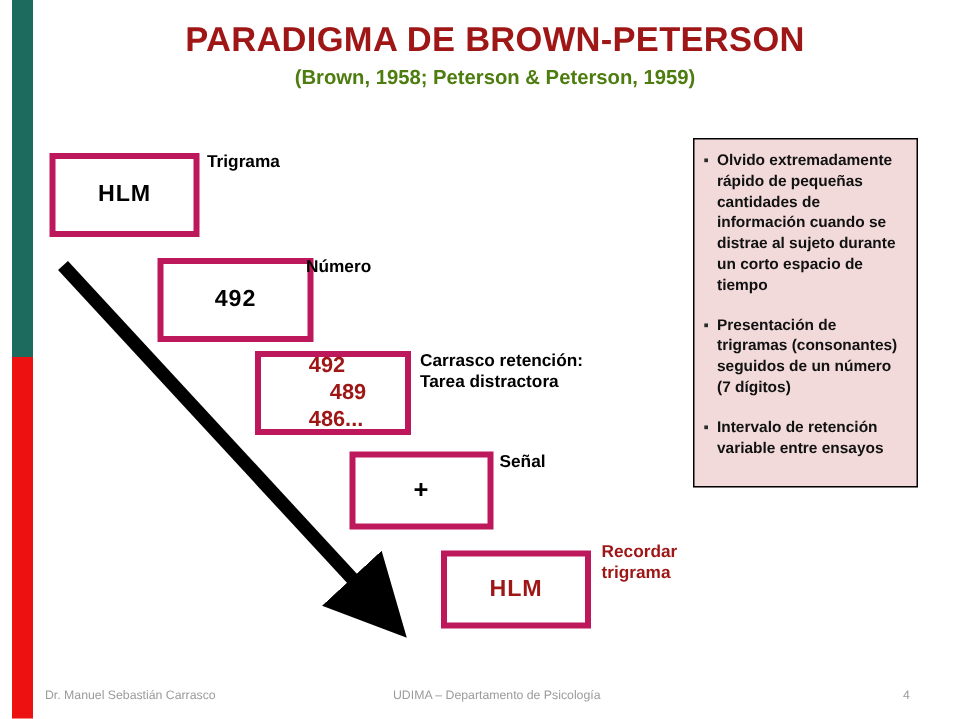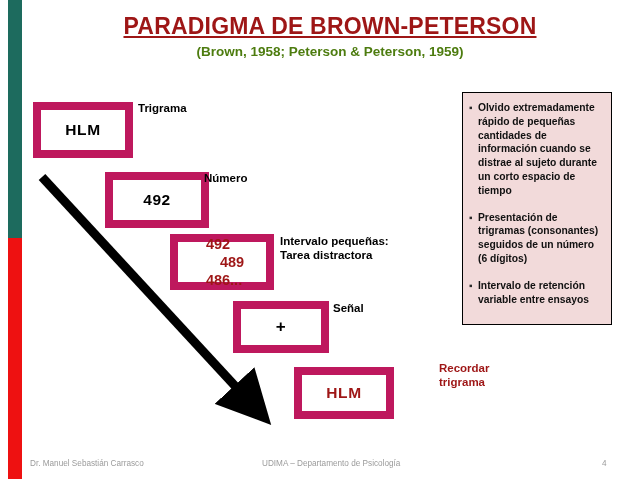--- a/index.html
+++ b/index.html
@@ -39,35 +39,34 @@
     width: 540px;
     text-align: center;
   }
   #slide-title {
     font-size: 23px;
     font-weight: bold;
     color: #9e1616;
     letter-spacing: 0.2px;
     line-height: 1.1;
     white-space: nowrap;
-    text-decoration: underline;
   }
   #slide-subtitle {
     margin-top: 5px;
     font-size: 13.5px;
     font-weight: bold;
     color: #4d7c0f;
     white-space: nowrap;
   }
 
   
   .stim-box {
     position: absolute;
     box-sizing: border-box;
-    border: 8px solid #be185d;
+    border: 4px solid #be185d;
     background: #ffffff;
     display: flex;
     align-items: center;
     justify-content: center;
   }
   .stim-text {
     font-size: 15.5px;
     font-weight: bold;
     color: #000000;
     letter-spacing: 0.6px;
@@ -199,47 +198,47 @@
   </div>
 
   <div class="stim-box" style="left:170px; top:234px; width:104px; height:56px;">
     <div class="num-stack">
       <div>492</div>
       <div>489</div>
       <div>486...</div>
     </div>
   </div>
   <div class="caption" style="left:280px; top:234px;">
-    <div>Intervalo pequeñas:</div>
+    <div>Carrasco retención:</div>
     <div>Tarea distractora</div>
   </div>
 
   <div class="stim-box" style="left:233px; top:301px; width:96px; height:52px;">
     <span class="stim-text plus">+</span>
   </div>
   <div class="caption" style="left:333px; top:301px;">
     <div>Señal</div>
   </div>
 
   <div class="stim-box" style="left:294px; top:367px; width:100px; height:52px;">
     <span class="stim-text red">HLM</span>
   </div>
-  <div class="caption" style="left:401px; top:361px;margin-left:38px;">
+  <div class="caption" style="left:401px; top:361px;">
     <div class="red">Recordar</div>
     <div class="red">trigrama</div>
   </div>
 
   <div id="notes-panel">
     <div class="note-item">
       <span class="note-bullet">▪</span>
       <span class="note-text">Olvido extremadamente rápido de pequeñas cantidades de información cuando se distrae al sujeto durante un corto espacio de tiempo</span>
     </div>
     <div class="note-item">
       <span class="note-bullet">▪</span>
-      <span class="note-text">Presentación de trigramas (consonantes) seguidos de un número (6 dígitos)</span>
+      <span class="note-text">Presentación de trigramas (consonantes) seguidos de un número (7 dígitos)</span>
     </div>
     <div class="note-item">
       <span class="note-bullet">▪</span>
       <span class="note-text">Intervalo de retención variable entre ensayos</span>
     </div>
   </div>
 
   <div id="footer">
     <span class="footer-text" id="footer-author">Dr. Manuel Sebastián Carrasco</span>
     <span class="footer-text" id="footer-center">UDIMA – Departamento de Psicología</span>

